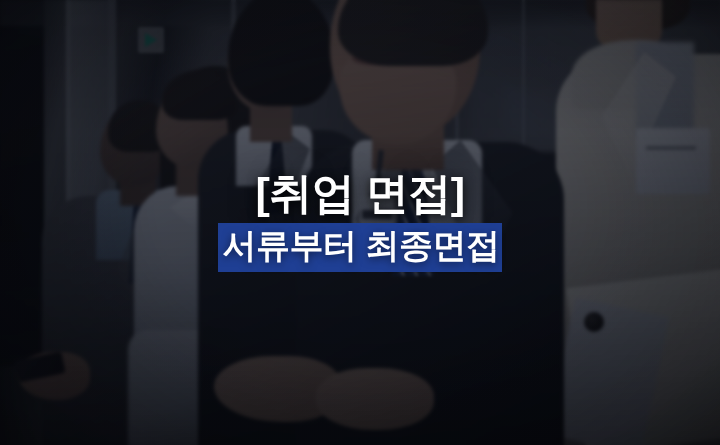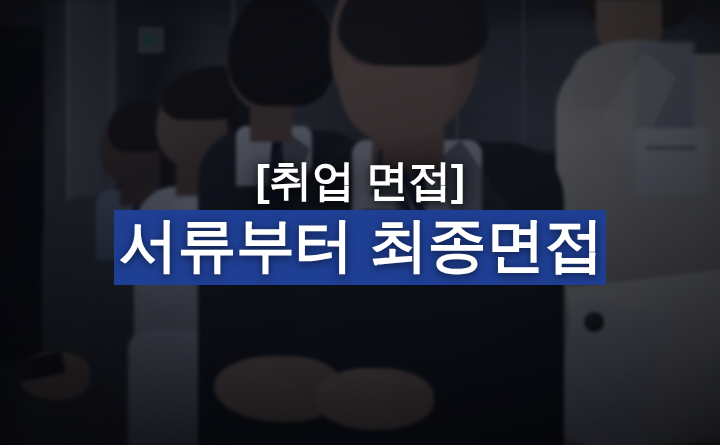--- a/index.html
+++ b/index.html
@@ -577,21 +577,21 @@
     color: #ffffff;
   }
   .line-1 {
     font-size: 43px;
     text-shadow:
       0 2px 10px rgba(0,0,0,.78),
       0 0 26px rgba(0,0,0,.55);
     margin-bottom: 7px;
   }
   .line-2 {
-    font-size: 59px;
+    font-size: 34px;
     display: flex;
     align-items: baseline;
     text-shadow:
       0 2px 9px rgba(0,0,0,.55);
   }
   .hl {
     background: #1f3f94;
     padding: 5px 3px 9px 5px;
     box-decoration-break: clone;
     -webkit-box-decoration-break: clone;

